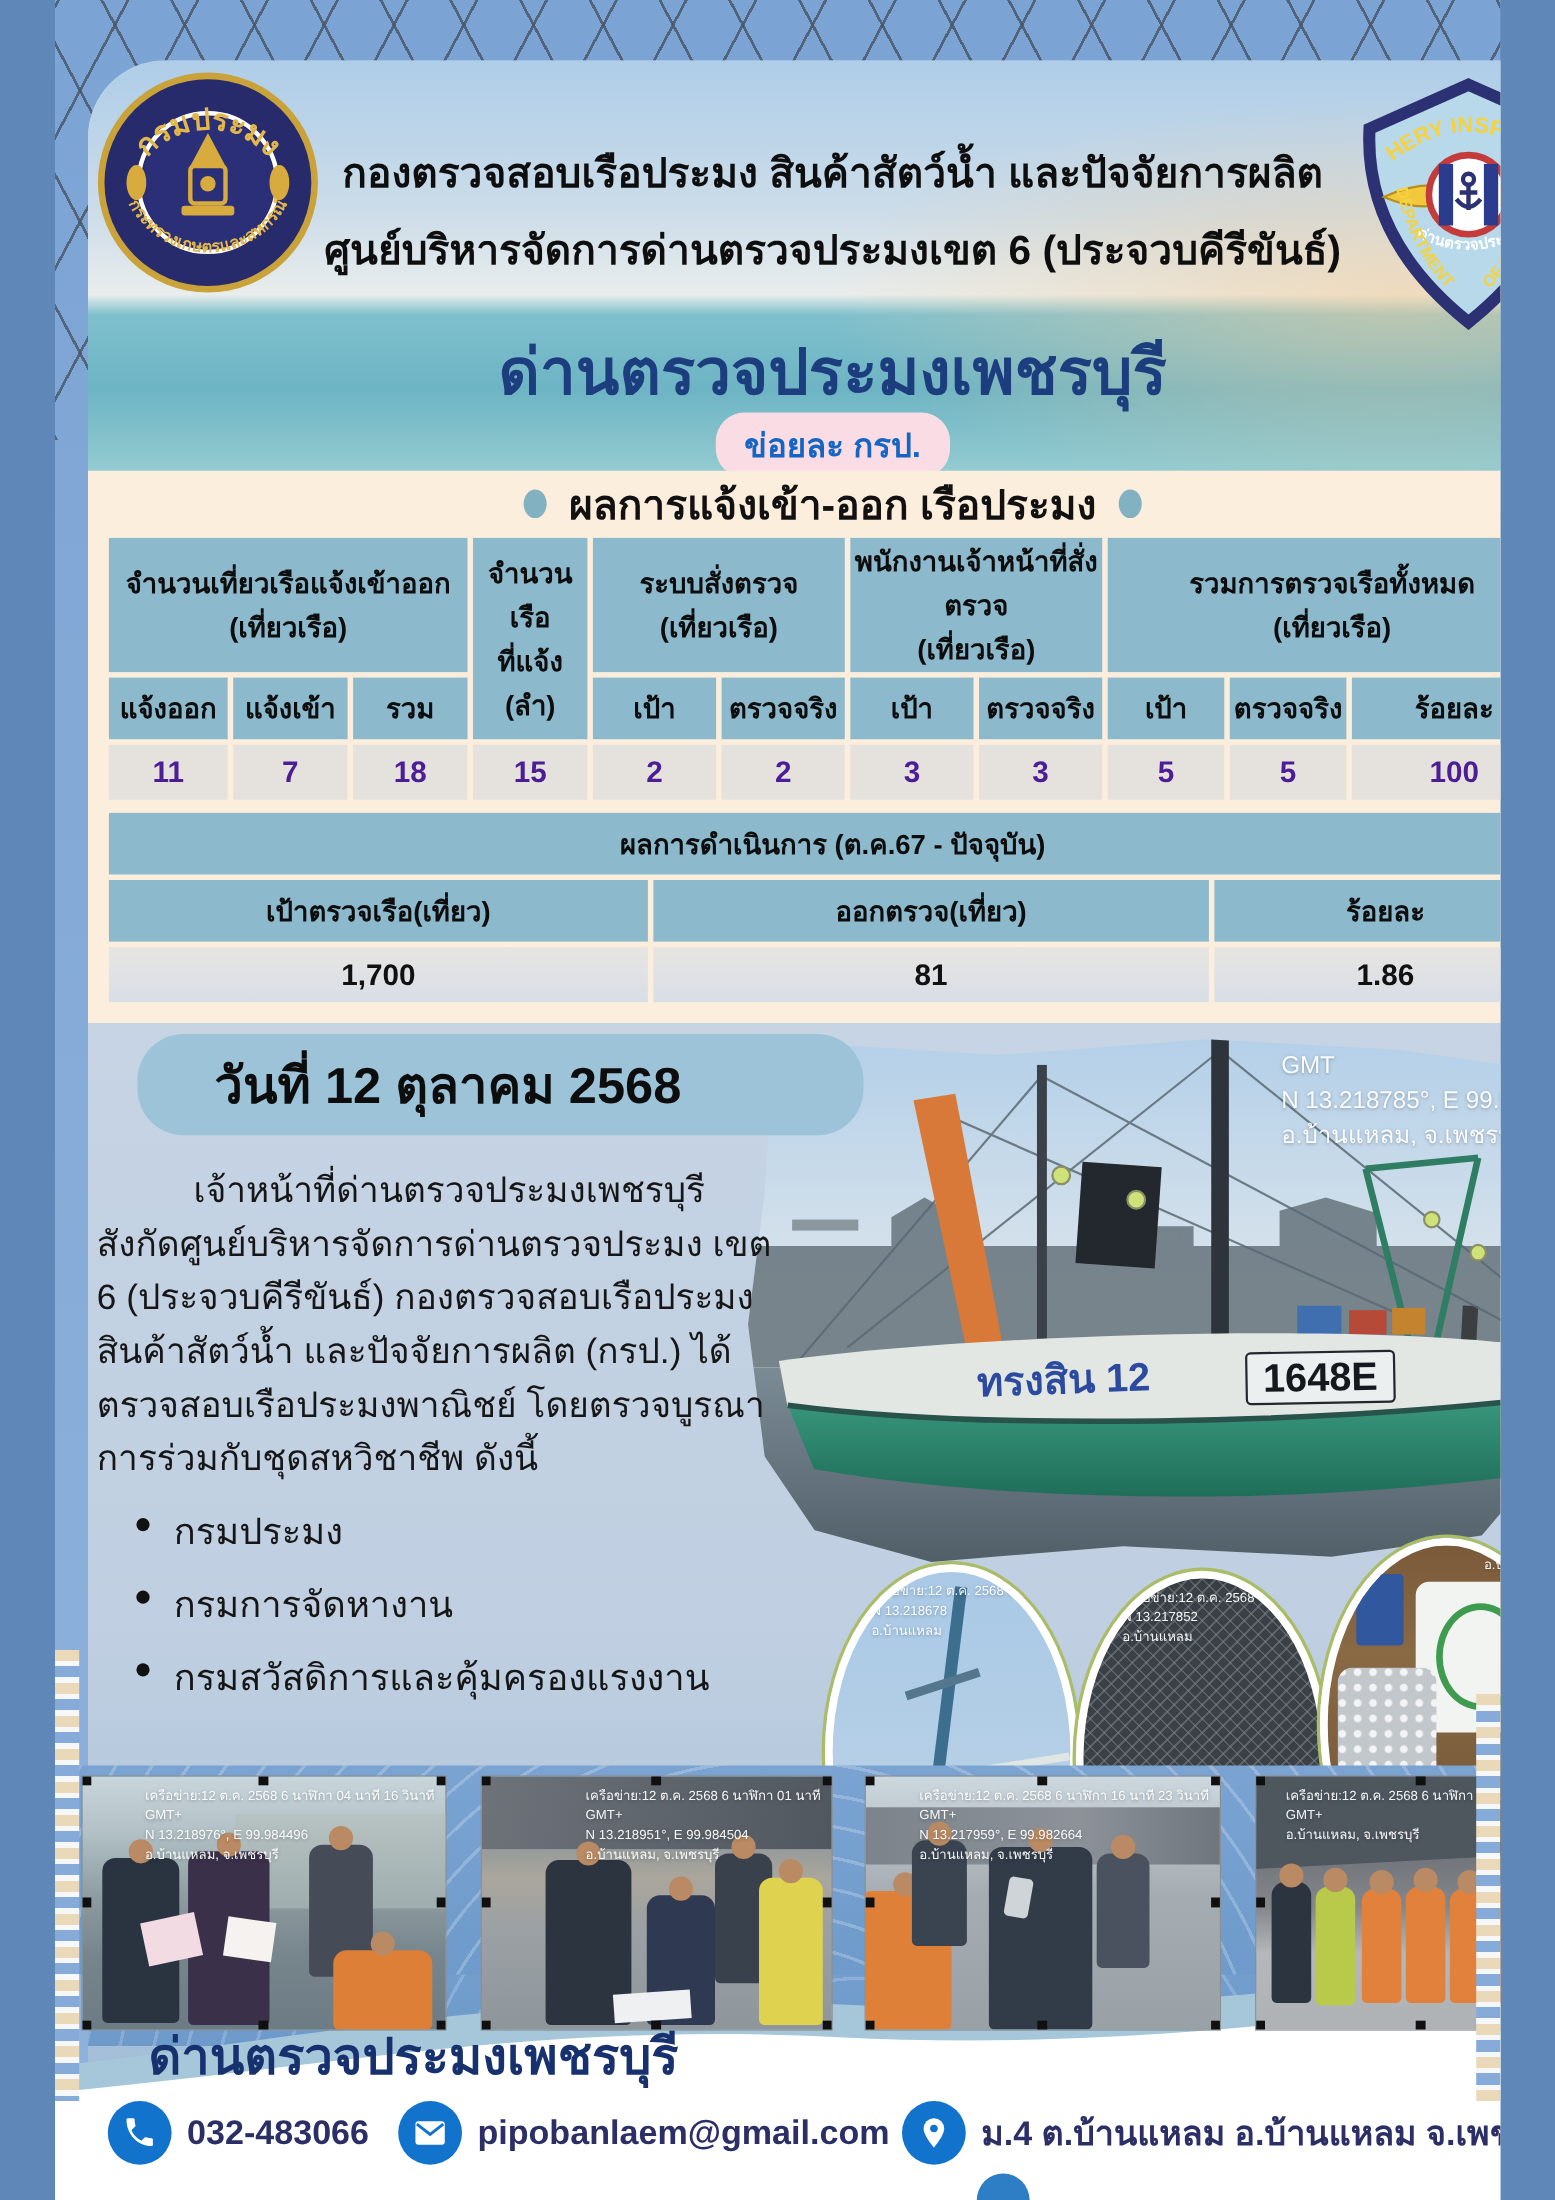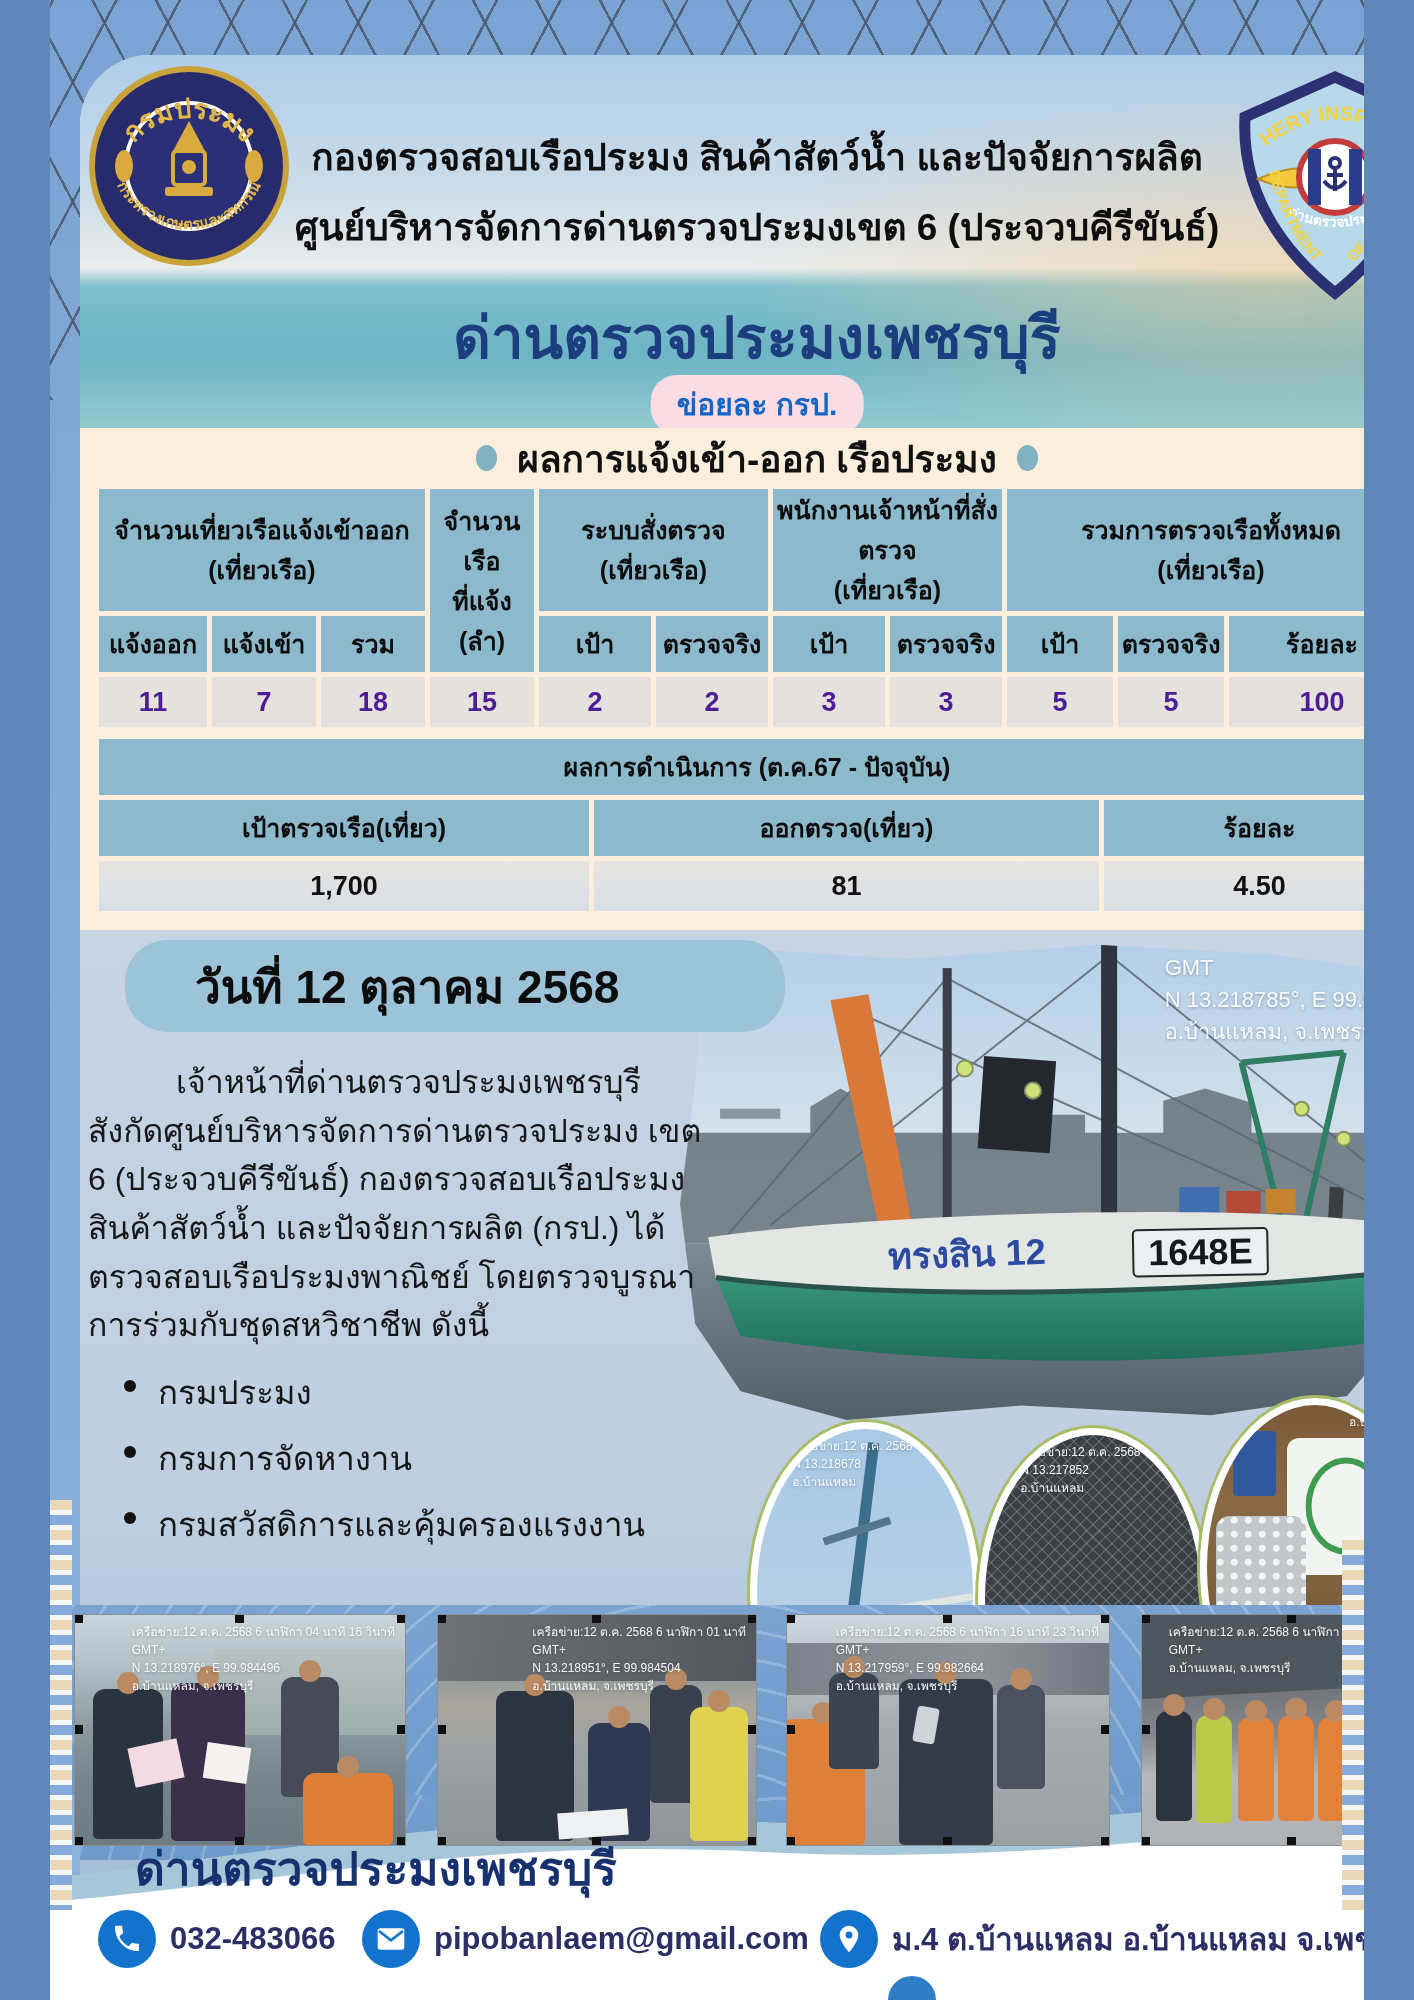--- a/index.html
+++ b/index.html
@@ -288,21 +288,21 @@
           <td colspan="3" class="hc">ผลการดำเนินการ (ต.ค.67 - ปัจจุบัน)</td>
         </tr>
         <tr class="crow">
           <td class="hc">เป้าตรวจเรือ(เที่ยว)</td>
           <td class="hc">ออกตรวจ(เที่ยว)</td>
           <td class="hc">ร้อยละ</td>
         </tr>
         <tr class="vrow">
           <td class="dc2">1,700</td>
           <td class="dc2">81</td>
-          <td class="dc2">4.50</td>
+          <td class="dc2">1.86</td>
         </tr>
       </tbody>
         </table>
     </div>
 
     <div class="bodyzone">
 
       <div class="main-photo">
         <svg viewBox="0 0 756 478" preserveAspectRatio="none">
           <defs>

